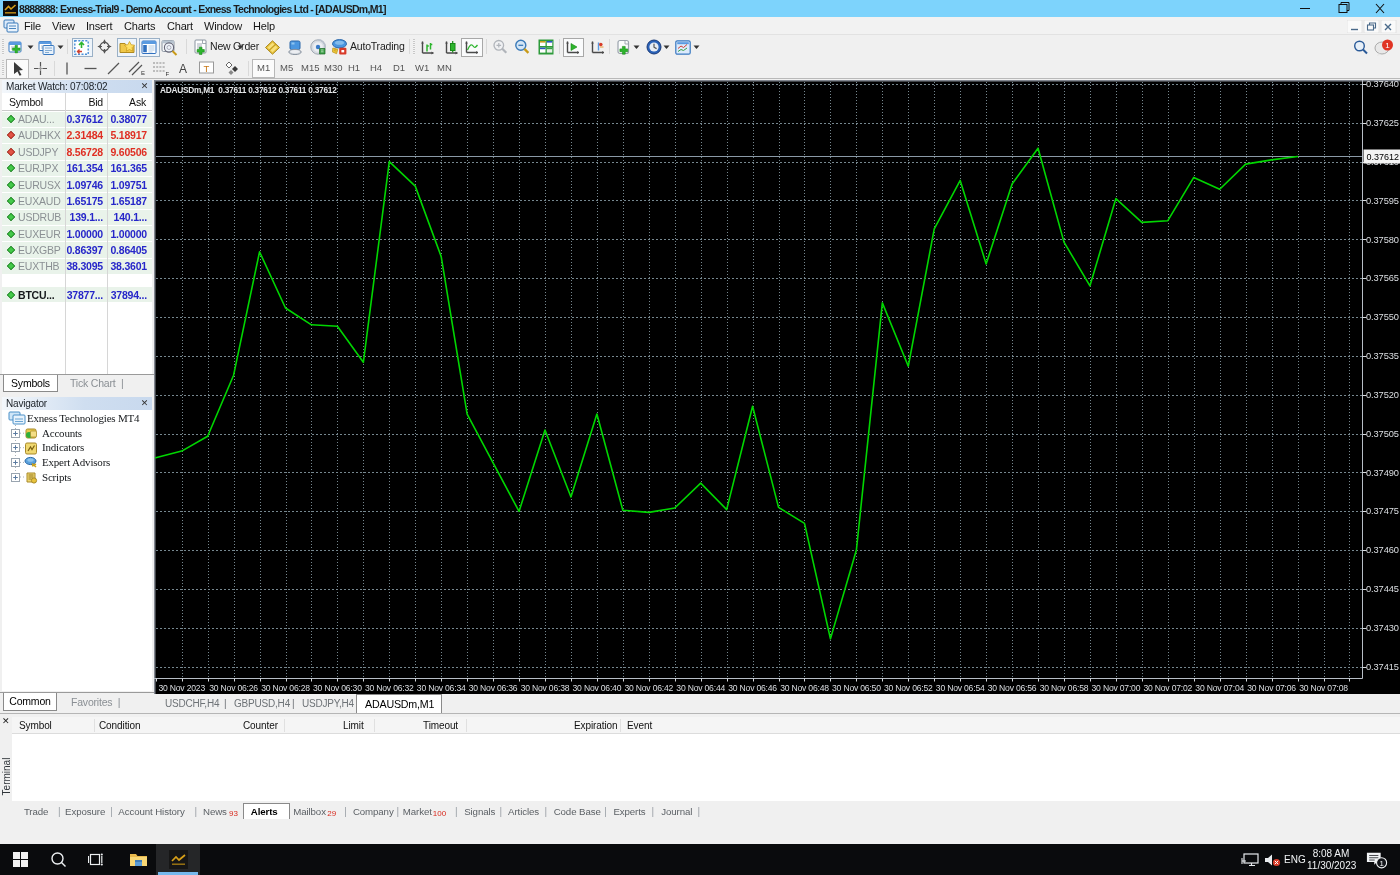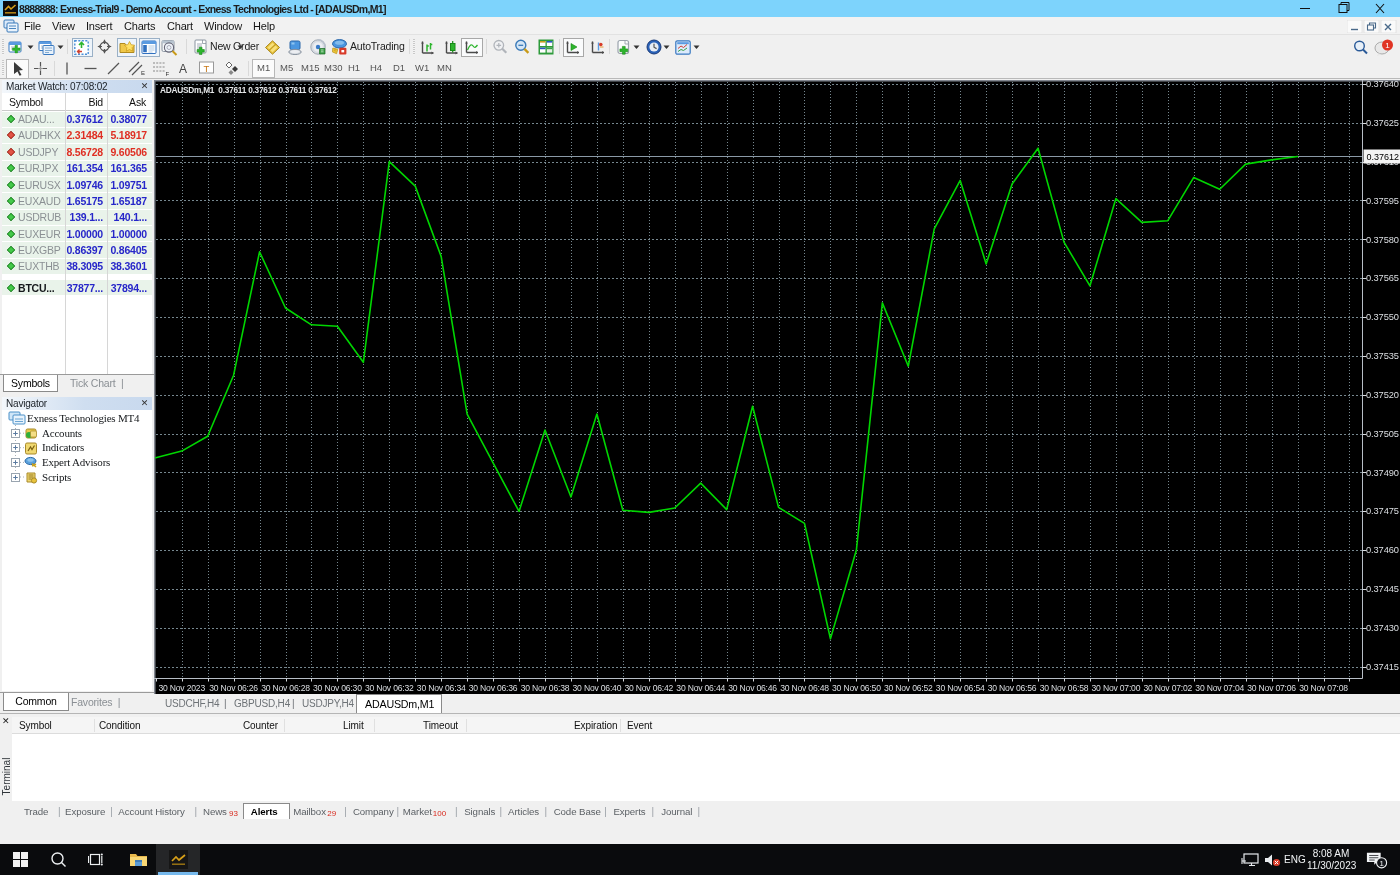--- a/index.html
+++ b/index.html
@@ -501,21 +501,21 @@
   </div>
 <div class="mwrow" style="top:258.8px">
     <svg class="mwar" width="10" height="10" viewBox="0 0 10 10">
       <path d="M5 1 L9 5 L5 9 L1 5 Z" fill="#27a22c" stroke="#157019" stroke-width="0.6"></path>
       <path d="M5 2.2 L7.8 5 L5 7.8 L2.2 5 Z" fill="#45c94b"></path>
     </svg>
     <span class="mwsym" style="color:#8b9094;font-weight:400">EUXTHB</span>
     <span class="mwbid" style="color:#2626c9">38.3095</span>
     <span class="mwask" style="color:#2626c9">38.3601</span>
   </div>
-<div class="mwrow" style="top:280px">
+<div class="mwrow" style="top:287px">
     <svg class="mwar" width="10" height="10" viewBox="0 0 10 10">
       <path d="M5 1 L9 5 L5 9 L1 5 Z" fill="#27a22c" stroke="#157019" stroke-width="0.6"></path>
       <path d="M5 2.2 L7.8 5 L5 7.8 L2.2 5 Z" fill="#45c94b"></path>
     </svg>
     <span class="mwsym" style="color:#15181b;font-weight:700">BTCU...</span>
     <span class="mwbid" style="color:#2626c9">37877...</span>
     <span class="mwask" style="color:#2626c9">37894...</span>
   </div>
 <div class="mwcol" style="left:65px"></div>
 <div class="mwcol" style="left:107px"></div>
@@ -574,21 +574,21 @@
       <path d="M1.2 3.5h4.6M3.5 1.2v4.6" stroke="#5a7aa0" stroke-width="1"></path>
     </svg>
   </div>
 <svg style="position:absolute;left:24px;top:470.0px" width="14" height="14" viewBox="0 0 14 14">
     <path d="M3 3 h8 v9 h-8 z" fill="#f0d870" stroke="#a8892a"></path>
     <path d="M4.5 5 h5 M4.5 7 h5 M4.5 9 h3" stroke="#8a6e18" stroke-width="0.9"></path>
     <circle cx="10" cy="10.5" r="2.6" fill="#e8c33c" stroke="#a8892a"></circle>
   </svg>
 <div class="navtxt" style="left:42px;top:470.5px">Scripts</div>
 <div class="tabbar" style="top:692px;height:19px">
-  <div class="tabactive" style="left:3px;top:0;width:66px;height:18px;line-height:17px">Common</div>
+  <div class="tabactive" style="left:3px;top:0;width:54px;height:18px;line-height:17px">Common</div>
   <span class="tabinact" style="left:71px;top:3px">Favorites&nbsp;&nbsp;|</span>
 </div>
 
 <div id="charttabs">
   <span class="ctab" style="left:11px">USDCHF,H4</span>
     <span class="ctab" style="left:70px">|</span>
   <span class="ctab" style="left:80px">GBPUSD,H4</span>
     <span class="ctab" style="left:138px">|</span>
   <span class="ctab" style="left:148px">USDJPY,H4</span>
   <div style="position:absolute;left:202px;top:0px;width:86px;height:19px;background:#fff;border:1px solid #8a8a8a;border-bottom:none"></div>

